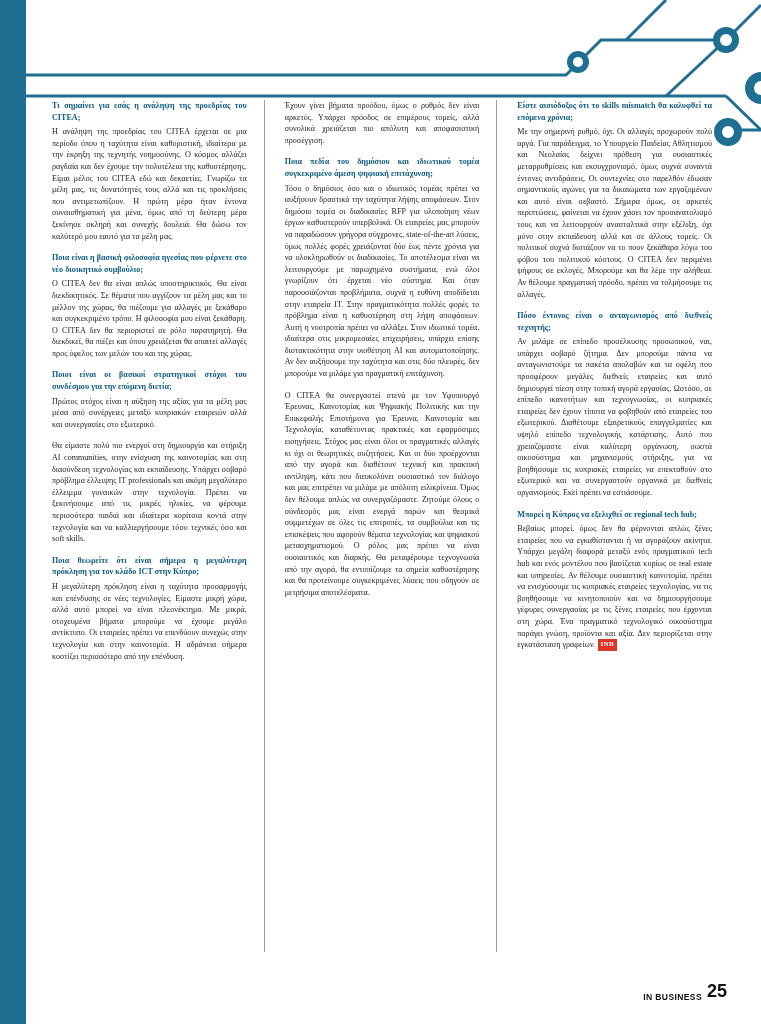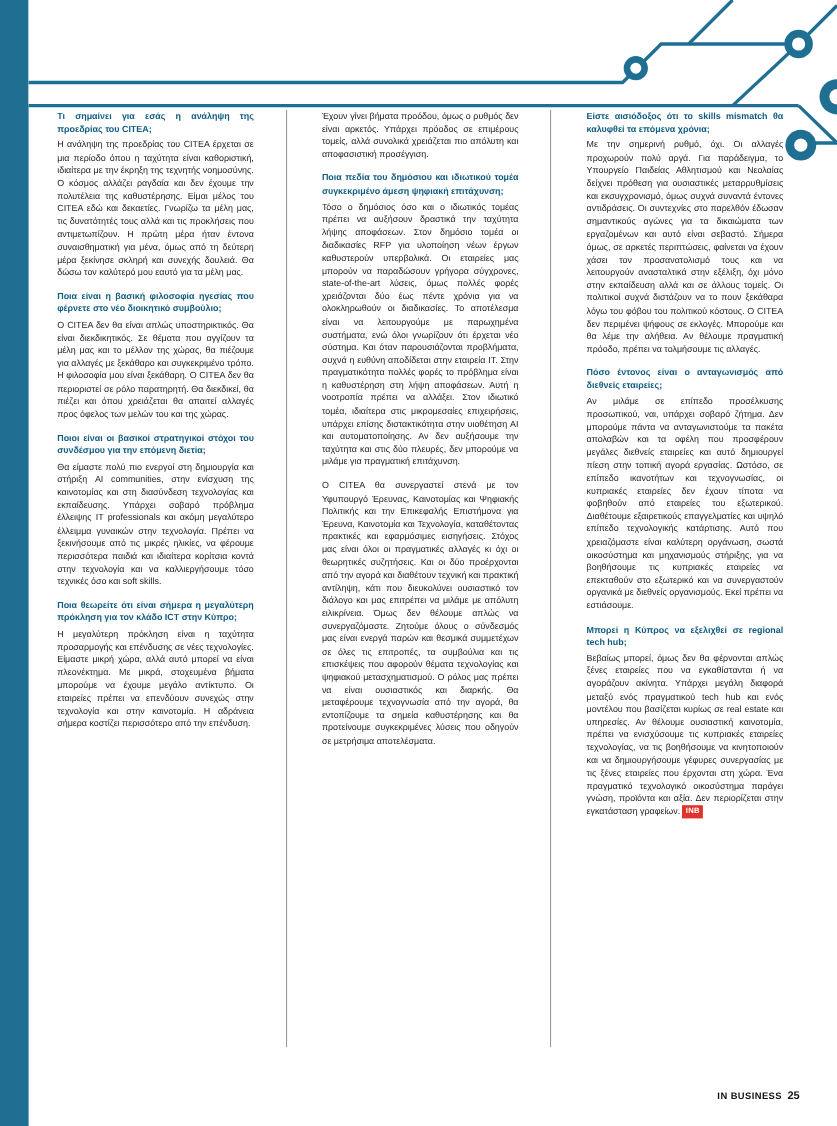--- a/index.html
+++ b/index.html
@@ -48,21 +48,22 @@
   }
 
   
   .article {
     position: absolute;
     left: 52px;
     top: 100px;
     width: 670px;
     height: 865px;
     display: flex;
-    gap: 12px;
+    gap: 0;
+    font-family: Liberation Serif, serif;
   }
   .col {
     width: 203px;
     position: relative;
     padding: 0 10px 0 0;
   }
   .col.c2 { padding-left: 13px; }
   .col.c3 { padding-left: 13px; }
   .divider {
     width: 1px;
@@ -97,31 +98,31 @@
     vertical-align: middle;
     margin-left: 2px;
   }
 
   
   .footer {
     position: absolute;
     right: 34px;
     bottom: 22px;
     display: flex;
-    align-items: flex-start;
+    align-items: flex-end;
     gap: 5px;
   }
   .footer .brand {
     font-size: 8.5px;
     font-weight: bold;
     letter-spacing: .4px;
     color: #111;
   }
   .footer .pagenum {
-    font-size: 10px;
+    font-size: 18px;
     font-weight: bold;
     color: #111;
   }
 </style>
 </head>
 <body>
 
 <div class="page-bg"></div>
 <div class="left-bar"></div>
 <div class="top-white"></div>
@@ -150,40 +151,41 @@
 </svg>
 
 <div class="article">
 
   <div class="col c1">
     <p class="q">Τι σημαίνει για εσάς η ανάληψη της προεδρίας του CITEA;</p>
     <p class="a">Η ανάληψη της προεδρίας του CITEA έρχεται σε μια περίοδο όπου η ταχύτητα είναι καθοριστική, ιδιαίτερα με την έκρηξη της τεχνητής νοημοσύνης. Ο κόσμος αλλάζει ραγδαία και δεν έχουμε την πολυτέλεια της καθυστέρησης. Είμαι μέλος του CITEA εδώ και δεκαετίες. Γνωρίζω τα μέλη μας, τις δυνατότητές τους αλλά και τις προκλήσεις που αντιμετωπίζουν. Η πρώτη μέρα ήταν έντονα συναισθηματική για μένα, όμως από τη δεύτερη μέρα ξεκίνησε σκληρή και συνεχής δουλειά. Θα δώσω τον καλύτερό μου εαυτό για τα μέλη μας.</p>
     <p class="q">Ποια είναι η βασική φιλοσοφία ηγεσίας που φέρνετε στο νέο διοικητικό συμβούλιο;</p>
     <p class="a">Ο CITEA δεν θα είναι απλώς υποστηρικτικός. Θα είναι διεκδικητικός. Σε θέματα που αγγίζουν τα μέλη μας και το μέλλον της χώρας, θα πιέζουμε για αλλαγές με ξεκάθαρο και συγκεκριμένο τρόπο. Η φιλοσοφία μου είναι ξεκάθαρη. Ο CITEA δεν θα περιοριστεί σε ρόλο παρατηρητή. Θα διεκδικεί, θα πιέζει και όπου χρειάζεται θα απαιτεί αλλαγές προς όφελος των μελών του και της χώρας.</p>
     <p class="q">Ποιοι είναι οι βασικοί στρατηγικοί στόχοι του συνδέσμου για την επόμενη διετία;</p>
+    <p class="a">Πρώτος στόχος είναι η αύξηση της αξίας για τα μέλη μας μέσα από συνέργειες μεταξύ κυπριακών εταιρειών αλλά και συνεργασίες στο εξωτερικό.</p>
     <p class="a">Θα είμαστε πολύ πιο ενεργοί στη δημιουργία και στήριξη AI communities, στην ενίσχυση της καινοτομίας και στη διασύνδεση τεχνολογίας και εκπαίδευσης. Υπάρχει σοβαρό πρόβλημα έλλειψης IT professionals και ακόμη μεγαλύτερο έλλειμμα γυναικών στην τεχνολογία. Πρέπει να ξεκινήσουμε από τις μικρές ηλικίες, να φέρουμε περισσότερα παιδιά και ιδιαίτερα κορίτσια κοντά στην τεχνολογία και να καλλιεργήσουμε τόσο τεχνικές όσο και soft skills.</p>
     <p class="q">Ποια θεωρείτε ότι είναι σήμερα η μεγαλύτερη πρόκληση για τον κλάδο ICT στην Κύπρο;</p>
     <p class="a">Η μεγαλύτερη πρόκληση είναι η ταχύτητα προσαρμογής και επένδυσης σε νέες τεχνολογίες. Είμαστε μικρή χώρα, αλλά αυτό μπορεί να είναι πλεονέκτημα. Με μικρά, στοχευμένα βήματα μπορούμε να έχουμε μεγάλο αντίκτυπο. Οι εταιρείες πρέπει να επενδύουν συνεχώς στην τεχνολογία και στην καινοτομία. Η αδράνεια σήμερα κοστίζει περισσότερο από την επένδυση.</p>
   </div>
 
   <div class="divider"></div>
 
   <div class="col c2">
     <p class="a">Έχουν γίνει βήματα προόδου, όμως ο ρυθμός δεν είναι αρκετός. Υπάρχει πρόοδος σε επιμέρους τομείς, αλλά συνολικά χρειάζεται πιο απόλυτη και αποφασιστική προσέγγιση.</p>
     <p class="q">Ποια πεδία του δημόσιου και ιδιωτικού τομέα συγκεκριμένο άμεση ψηφιακή επιτάχυνση;</p>
     <p class="a">Τόσο ο δημόσιος όσο και ο ιδιωτικός τομέας πρέπει να αυξήσουν δραστικά την ταχύτητα λήψης αποφάσεων. Στον δημόσιο τομέα οι διαδικασίες RFP για υλοποίηση νέων έργων καθυστερούν υπερβολικά. Οι εταιρείες μας μπορούν να παραδώσουν γρήγορα σύγχρονες, state-of-the-art λύσεις, όμως πολλές φορές χρειάζονται δύο έως πέντε χρόνια για να ολοκληρωθούν οι διαδικασίες. Το αποτέλεσμα είναι να λειτουργούμε με παρωχημένα συστήματα, ενώ όλοι γνωρίζουν ότι έρχεται νέο σύστημα. Και όταν παρουσιάζονται προβλήματα, συχνά η ευθύνη αποδίδεται στην εταιρεία IT. Στην πραγματικότητα πολλές φορές το πρόβλημα είναι η καθυστέρηση στη λήψη αποφάσεων. Αυτή η νοοτροπία πρέπει να αλλάξει. Στον ιδιωτικό τομέα, ιδιαίτερα στις μικρομεσαίες επιχειρήσεις, υπάρχει επίσης διστακτικότητα στην υιοθέτηση AI και αυτοματοποίησης. Αν δεν αυξήσουμε την ταχύτητα και στις δύο πλευρές, δεν μπορούμε να μιλάμε για πραγματική επιτάχυνση.</p>
     <p class="a">Ο CITEA θα συνεργαστεί στενά με τον Υφυπουργό Έρευνας, Καινοτομίας και Ψηφιακής Πολιτικής και την Επικεφαλής Επιστήμονα για Έρευνα, Καινοτομία και Τεχνολογία, καταθέτοντας πρακτικές και εφαρμόσιμες εισηγήσεις. Στόχος μας είναι όλοι οι πραγματικές αλλαγές κι όχι οι θεωρητικές συζητήσεις. Και οι δύο προέρχονται από την αγορά και διαθέτουν τεχνική και πρακτική αντίληψη, κάτι που διευκολύνει ουσιαστικό τον διάλογο και μας επιτρέπει να μιλάμε με απόλυτη ειλικρίνεια. Όμως δεν θέλουμε απλώς να συνεργαζόμαστε. Ζητούμε όλους ο σύνδεσμός μας είναι ενεργά παρών και θεσμικά συμμετέχων σε όλες τις επιτροπές, τα συμβούλια και τις επισκέψεις που αφορούν θέματα τεχνολογίας και ψηφιακού μετασχηματισμού. Ο ρόλος μας πρέπει να είναι ουσιαστικός και διαρκής. Θα μεταφέρουμε τεχνογνωσία από την αγορά, θα εντοπίζουμε τα σημεία καθυστέρησης και θα προτείνουμε συγκεκριμένες λύσεις που οδηγούν σε μετρήσιμα αποτελέσματα.</p>
   </div>
 
   <div class="divider"></div>
 
   <div class="col c3">
     <p class="q">Είστε αισιόδοξος ότι το skills mismatch θα καλυφθεί τα επόμενα χρόνια;</p>
     <p class="a">Με την σημερινή ρυθμό, όχι. Οι αλλαγές προχωρούν πολύ αργά. Για παράδειγμα, το Υπουργείο Παιδείας Αθλητισμού και Νεολαίας δείχνει πρόθεση για ουσιαστικές μεταρρυθμίσεις και εκσυγχρονισμό, όμως συχνά συναντά έντονες αντιδράσεις. Οι συντεχνίες στο παρελθόν έδωσαν σημαντικούς αγώνες για τα δικαιώματα των εργαζομένων και αυτό είναι σεβαστό. Σήμερα όμως, σε αρκετές περιπτώσεις, φαίνεται να έχουν χάσει τον προσανατολισμό τους και να λειτουργούν ανασταλτικά στην εξέλιξη, όχι μόνο στην εκπαίδευση αλλά και σε άλλους τομείς. Οι πολιτικοί συχνά διστάζουν να το πουν ξεκάθαρα λόγω του φόβου του πολιτικού κόστους. Ο CITEA δεν περιμένει ψήφους σε εκλογές. Μπορούμε και θα λέμε την αλήθεια. Αν θέλουμε πραγματική πρόοδο, πρέπει να τολμήσουμε τις αλλαγές.</p>
-    <p class="q">Πόσο έντονος είναι ο ανταγωνισμός από διεθνείς εταιρείες;</p>
+    <p class="q">Πόσο έντονος είναι ο ανταγωνισμός από διεθνείς τεχνητής;</p>
     <p class="a">Αν μιλάμε σε επίπεδο προσέλκυσης προσωπικού, ναι, υπάρχει σοβαρό ζήτημα. Δεν μπορούμε πάντα να ανταγωνιστούμε τα πακέτα απολαβών και τα οφέλη που προσφέρουν μεγάλες διεθνείς εταιρείες και αυτό δημιουργεί πίεση στην τοπική αγορά εργασίας. Ωστόσο, σε επίπεδο ικανοτήτων και τεχνογνωσίας, οι κυπριακές εταιρείες δεν έχουν τίποτα να φοβηθούν από εταιρείες του εξωτερικού. Διαθέτουμε εξαιρετικούς επαγγελματίες και υψηλό επίπεδο τεχνολογικής κατάρτισης. Αυτό που χρειαζόμαστε είναι καλύτερη οργάνωση, σωστά οικοσύστημα και μηχανισμούς στήριξης, για να βοηθήσουμε τις κυπριακές εταιρείες να επεκταθούν στο εξωτερικό και να συνεργαστούν οργανικά με διεθνείς οργανισμούς. Εκεί πρέπει να εστιάσουμε.</p>
     <p class="q">Μπορεί η Κύπρος να εξελιχθεί σε regional tech hub;</p>
     <p class="a"><span>Βεβαίως μπορεί, όμως δεν θα φέρνονται απλώς ξένες εταιρείες που να εγκαθίστανται ή να αγοράζουν ακίνητα. Υπάρχει μεγάλη διαφορά μεταξύ ενός πραγματικού tech hub και ενός μοντέλου που βασίζεται κυρίως σε real estate και υπηρεσίες. Αν θέλουμε ουσιαστική καινοτομία, πρέπει να ενισχύσουμε τις κυπριακές εταιρείες τεχνολογίας, να τις βοηθήσουμε να κινητοποιούν και να δημιουργήσουμε γέφυρες συνεργασίας με τις ξένες εταιρείες που έρχονται στη χώρα. Ένα πραγματικό τεχνολογικό οικοσύστημα παράγει γνώση, προϊόντα και αξία. Δεν περιορίζεται στην εγκατάσταση γραφείων.</span><span class="endmark">INB</span></p>
   </div>
 
 </div>
 
 <div class="footer">
   <span class="brand">IN BUSINESS</span>
   <span class="pagenum">25</span>

